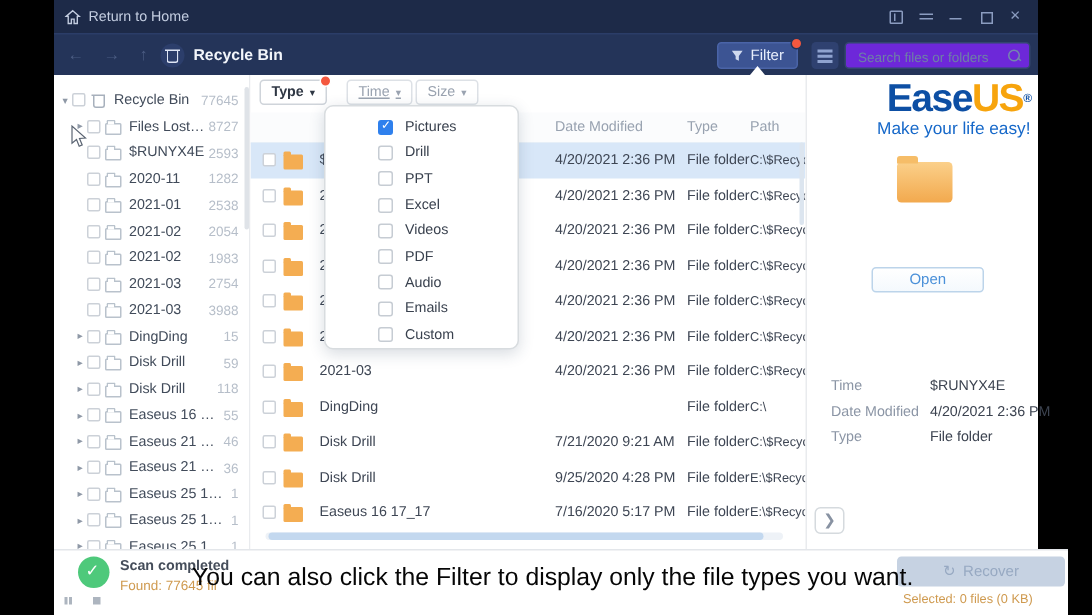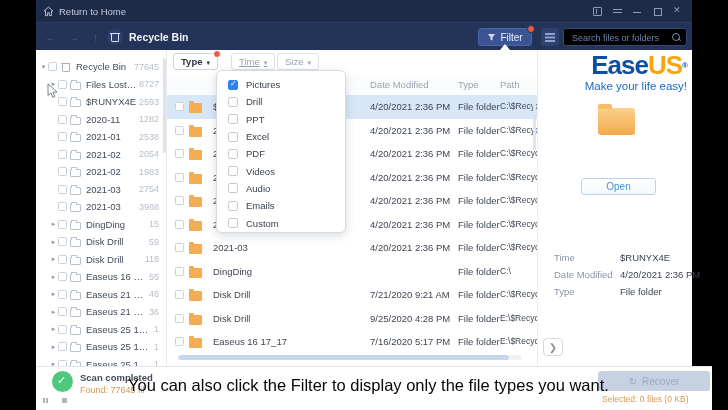--- a/index.html
+++ b/index.html
@@ -36,21 +36,21 @@
   .page-title{color:#f2f5fa;font-size:10.5px;font-weight:bold;}
   .filter-btn{position:absolute;left:442px;top:5px;width:54px;height:18px;background:#3c5493;
               border:1px solid #4a64a8;border-radius:3px;color:#e8eefc;font-size:10px;
               display:flex;align-items:center;justify-content:center;gap:4px;box-sizing:border-box;}
   .badge-dot{position:absolute;top:-4px;right:-4px;width:8px;height:8px;background:#f4583f;
              border-radius:50%;border:1px solid #243459;box-sizing:border-box;}
   .view-btn{position:absolute;left:505px;top:5px;width:18px;height:18px;background:#2f4170;
             border-radius:3px;}
   .view-btn::before{content:"";position:absolute;left:4px;top:5px;width:10px;height:1.5px;background:#8fa3cf;
                     box-shadow:0 3.5px 0 #8fa3cf,0 7px 0 #8fa3cf;}
-  .search{position:absolute;left:527px;top:5px;width:124px;height:18px;background:#000000;
+  .search{position:absolute;left:527px;top:5px;width:124px;height:18px;background:#6d28d9;
           border:1px solid #33466f;border-radius:3px;box-sizing:border-box;}
   .search input{position:absolute;left:6px;top:1px;width:95px;height:14px;background:transparent;border:none;
                 outline:none;color:#9fb0d0;font-size:9px;font-family:inherit;}
   .search input::placeholder{color:#6e80a6;}
   .mag{position:absolute;right:6px;top:4px;width:6px;height:6px;border:1px solid #7487ad;border-radius:50%;}
   .mag::after{content:"";position:absolute;left:5px;top:5px;width:3px;height:1px;background:#7487ad;transform:rotate(45deg);}
   .nub{position:absolute;left:464px;top:44px;width:0;height:0;border-left:5px solid transparent;
        border-right:5px solid transparent;border-bottom:6px solid #fff;z-index:7;}
   
   .sidebar{position:absolute;left:0;top:50px;width:131px;height:316px;background:#fff;
@@ -93,21 +93,21 @@
   .c-folder::before{content:"";position:absolute;left:0;top:-2px;width:5px;height:3px;background:#f4ad52;
                     border-radius:1px 1px 0 0;}
   .c-name{left:46px}.c-date{left:203px}.c-type{left:291px}.c-path{left:333px;font-size:8.5px;}
   .hscroll{position:absolute;left:10px;top:305px;width:345px;height:5px;background:#eef2f7;border-radius:3px;}
   .hscroll .thumb{position:absolute;left:2px;top:0;width:330px;height:5px;background:#c3d8ef;border-radius:3px;}
   .vscroll{position:absolute;right:1px;top:45px;width:3px;height:55px;background:#dce5ef;border-radius:2px;}
   
   .dropdown{position:absolute;left:180px;top:70px;width:130px;height:163px;background:#fff;
             border:1px solid #d8dcdf;border-radius:6px;box-shadow:0 3px 10px rgba(40,60,90,.18);
             z-index:6;padding-top:5px;box-sizing:border-box;}
-  .dd-row{height:17.3px;display:flex;align-items:center;padding-left:11px;gap:8px;font-size:9.5px;color:#39414e;}
+  .dd-row{height:17.3px;display:flex;align-items:center;padding-left:11px;gap:8px;font-size:9.5px;color:#39414e;margin-left:24px;}
   .dd-cb{width:10px;height:10px;border:1px solid #c6ccd3;border-radius:2px;background:#fff;
          position:relative;flex:none;box-sizing:border-box;}
   .dd-cb.checked{background:#2f80ed;border-color:#2f80ed;}
   .dd-cb.checked::after{content:"✓";position:absolute;left:1px;top:-2px;color:#fff;font-size:8px;font-weight:bold;}
   
   .rpanel{position:absolute;left:501px;top:50px;width:155px;height:316px;background:#fff;
           border-left:1px solid #e9ebee;box-sizing:border-box;}
   .brand{position:absolute;right:5px;top:2px;text-align:right;white-space:nowrap;}
   .brand-line{font-size:26px;font-weight:bold;letter-spacing:-1px;line-height:27px;}
   .be{color:#0d4fa4}.bu{color:#f7a40d}
@@ -487,26 +487,26 @@
           <span>PPT</span>
         </div>
 
         <div class="dd-row">
           <span class="dd-cb"></span>
           <span>Excel</span>
         </div>
 
         <div class="dd-row">
           <span class="dd-cb"></span>
+          <span>Videos</span>
+        </div>
+
+        <div class="dd-row">
+          <span class="dd-cb"></span>
           <span>PDF</span>
-        </div>
-
-        <div class="dd-row">
-          <span class="dd-cb"></span>
-          <span>Videos</span>
         </div>
 
         <div class="dd-row">
           <span class="dd-cb"></span>
           <span>Audio</span>
         </div>
 
         <div class="dd-row">
           <span class="dd-cb"></span>
           <span>Emails</span>

